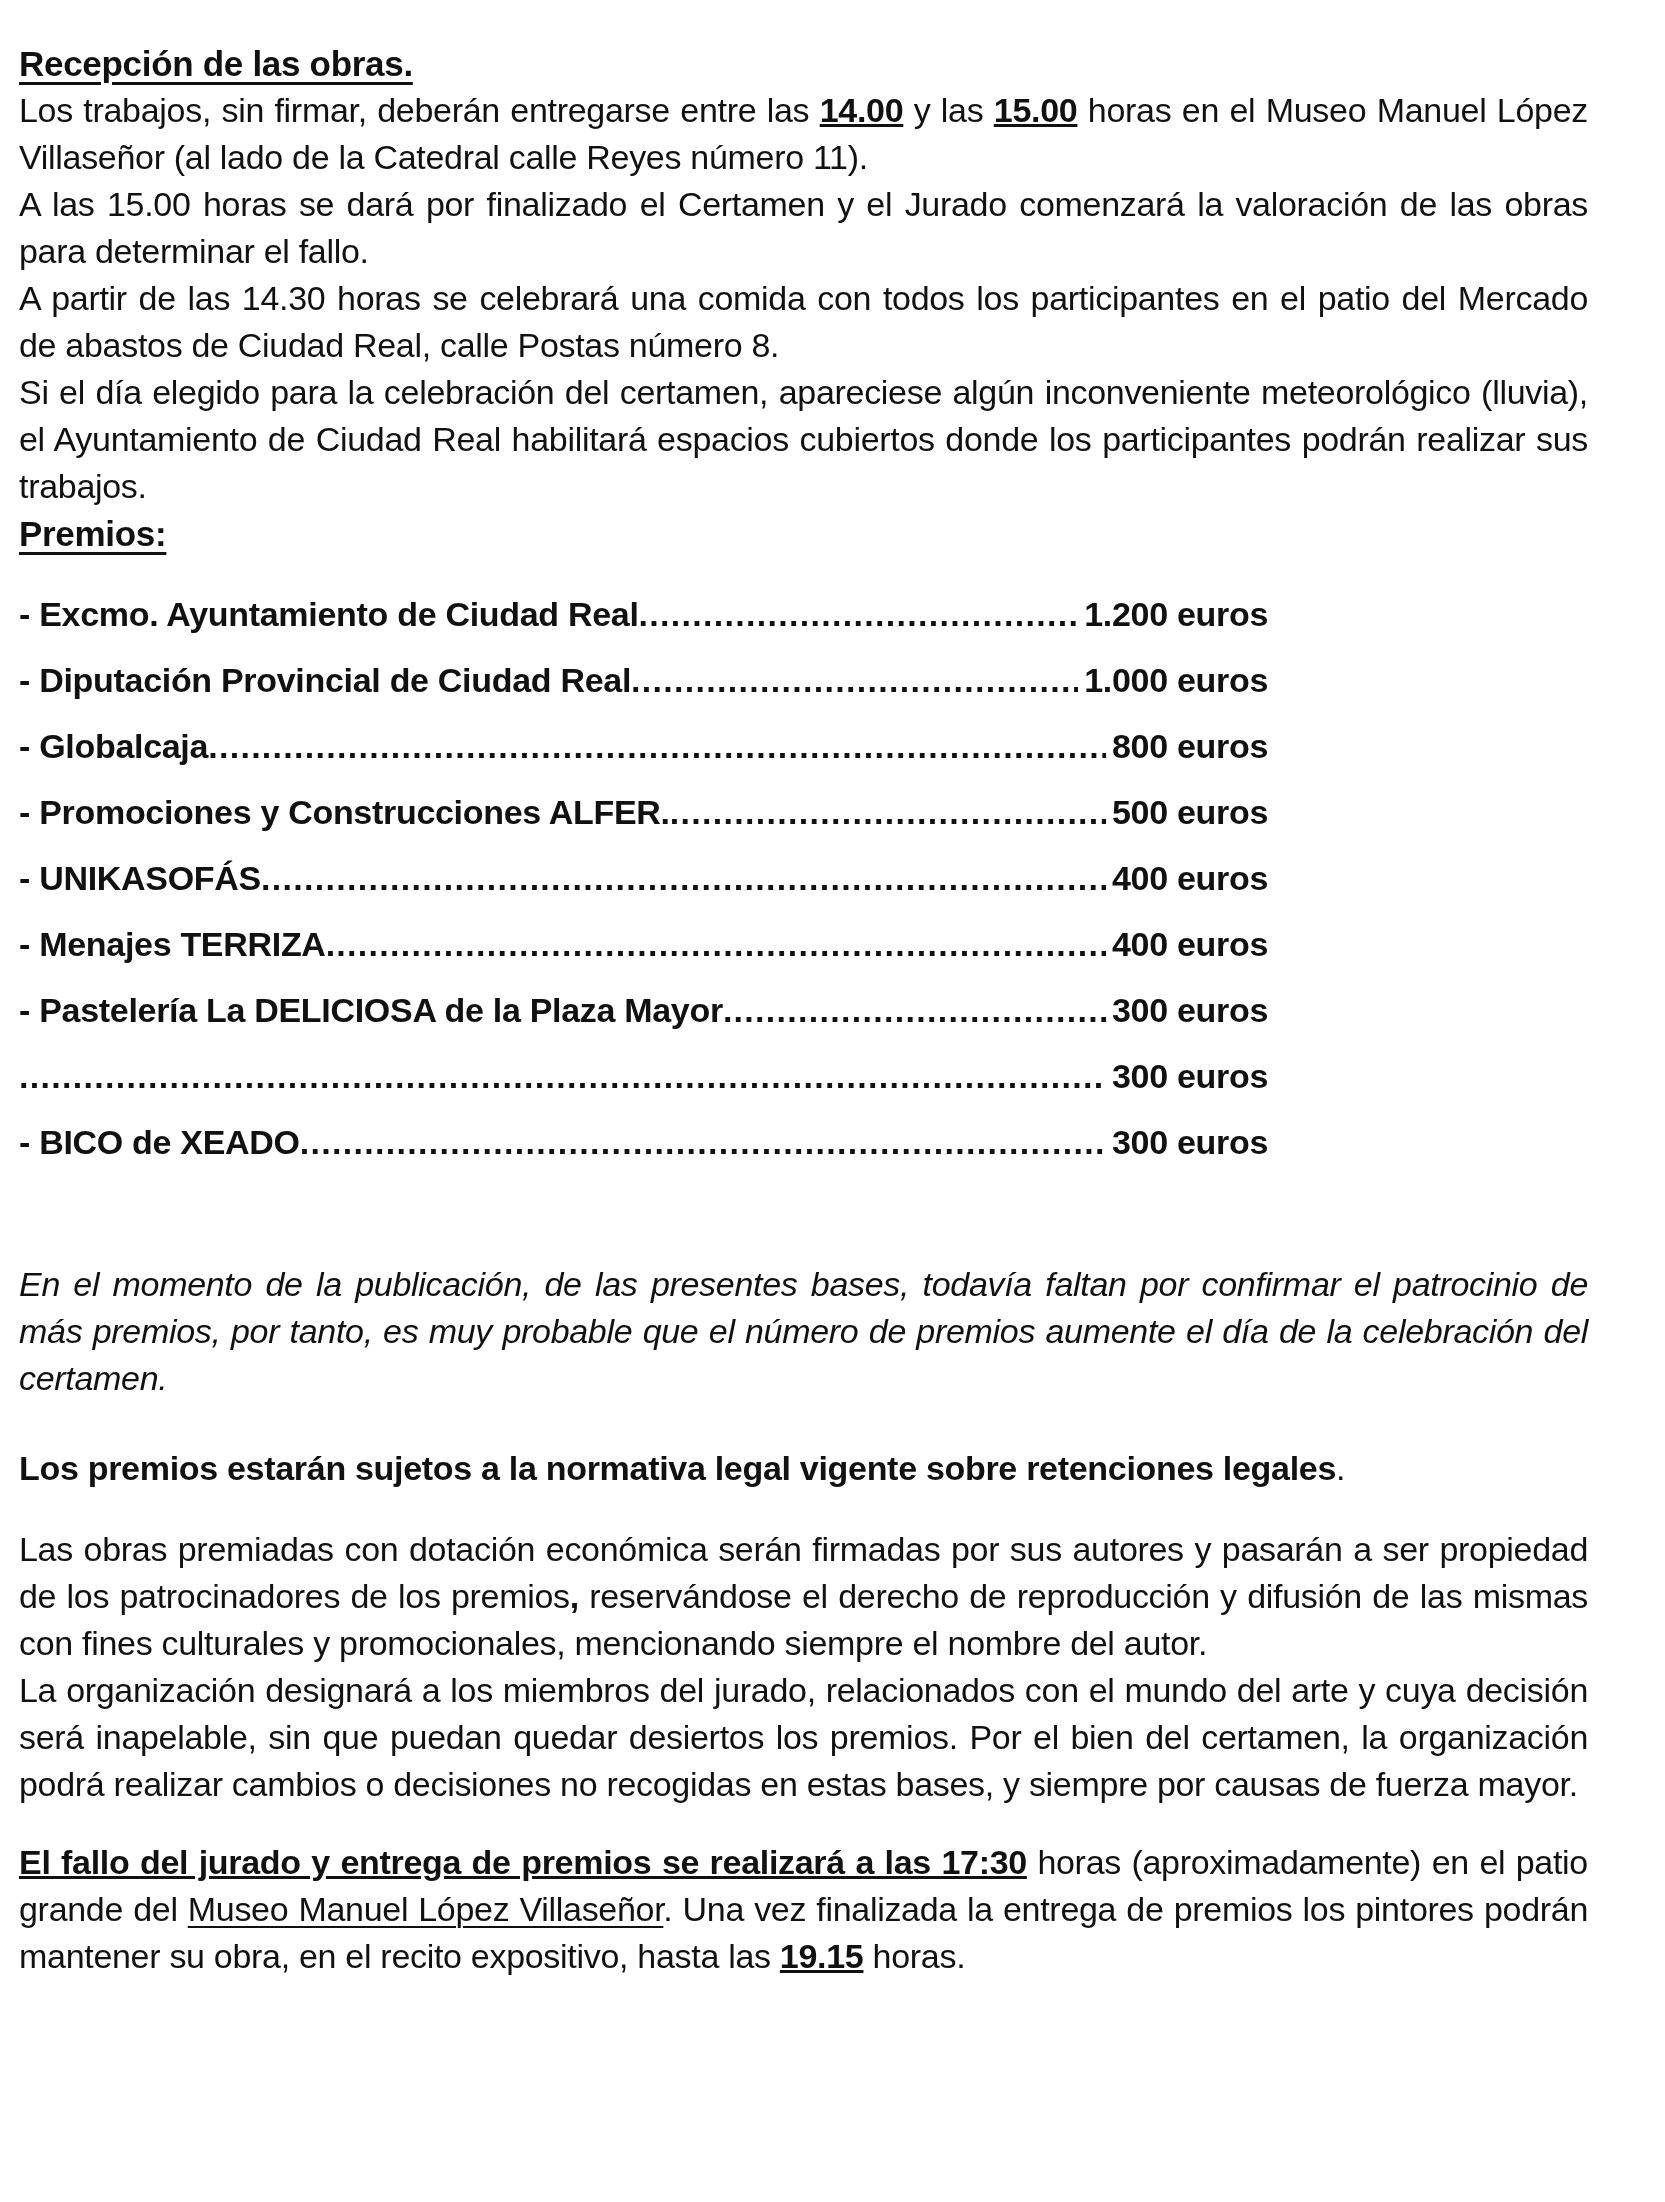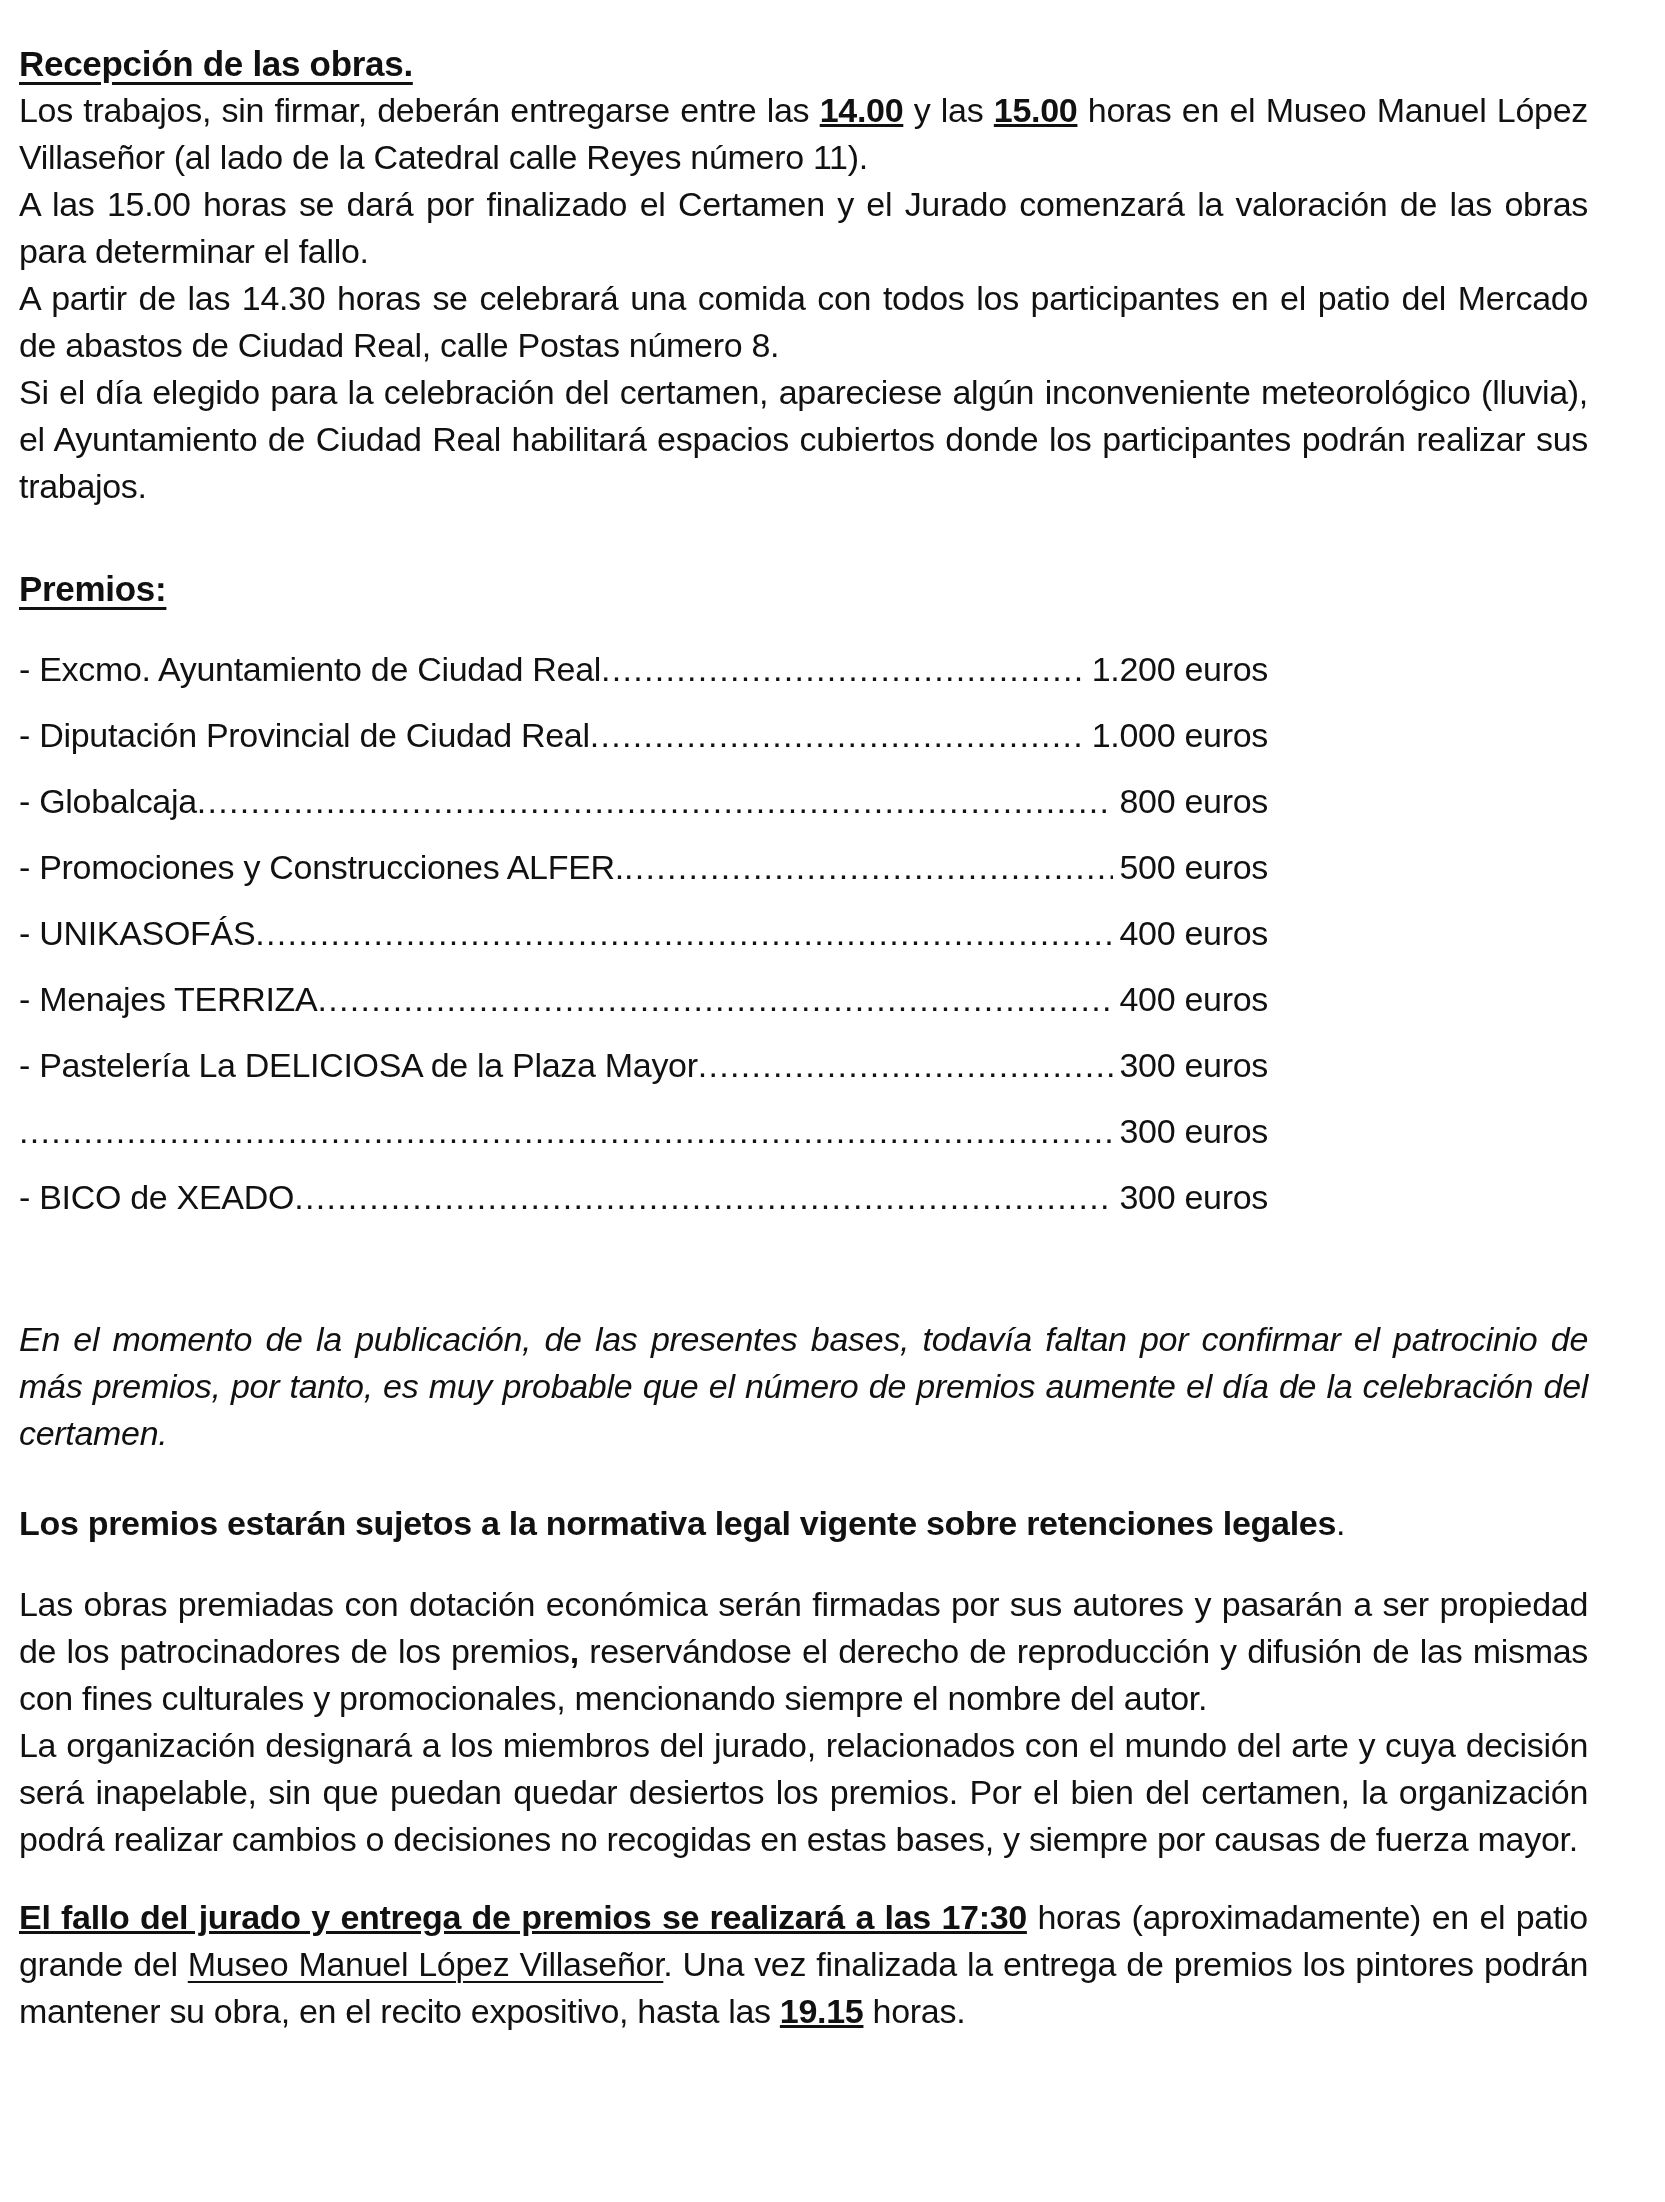--- a/index.html
+++ b/index.html
@@ -32,34 +32,35 @@
   b, .bold { font-weight: 700; text-decoration: underline; }
   .prize-list {
     width: 1249px;
     margin-top: 34px;
   }
   .prize-row {
     display: flex;
     align-items: baseline;
     margin-bottom: 19px;
     white-space: nowrap;
+    font-weight: bold;
   }
   .prize-name { flex: 0 0 auto; }
   .prize-leader {
     flex: 1 1 auto;
     overflow: hidden;
     white-space: nowrap;
     min-width: 0;
   }
   .prize-leader::after {
     content: "......................................................................................................................................................................................................................";
     letter-spacing: 1.3px;
   }
   .prize-amount { flex: 0 0 auto; padding-left: 6px; }
-  .sec-premios-heading { margin-top: 55px; }
+  .sec-premios-heading { }
   .note-italic {
     margin-top: 95px;
     font-weight: 400;
     font-style: italic;
     text-align: justify;
   }
   .works-para { margin-top: 34px; }
   .legal-line { margin-top: 43px; font-weight: 700; text-align: left; }
   .legal-line .period { font-weight: 400; }
   .sec-fallo-heading { margin-top: 52px; }

